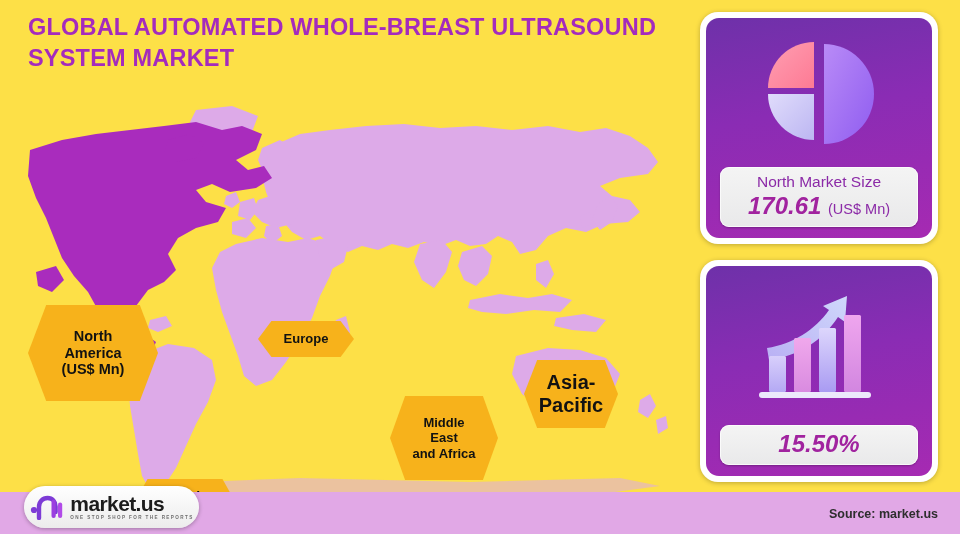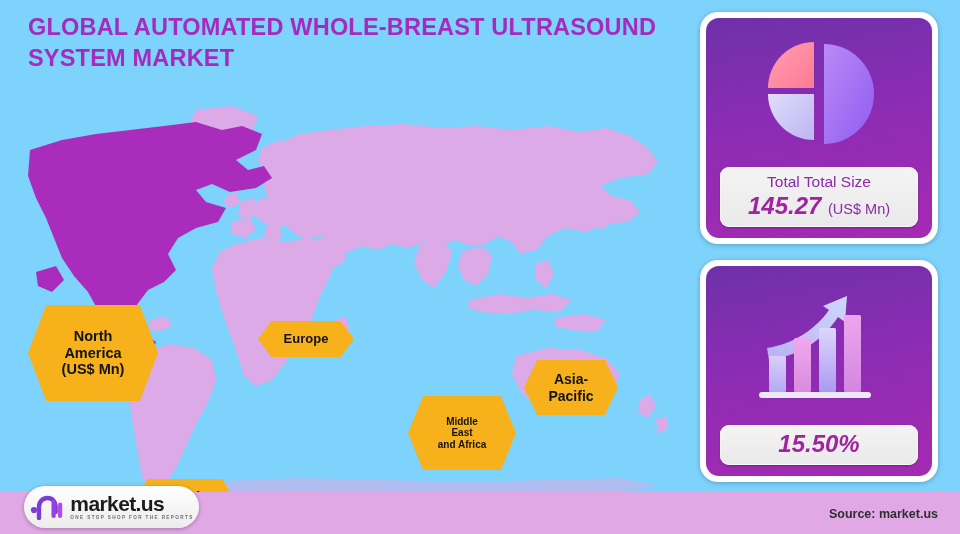--- a/index.html
+++ b/index.html
@@ -3,21 +3,21 @@
 <meta charset="utf-8">
 <style>
   html,body{margin:0;padding:0;}
   body{
     width:960px;height:534px;
     background:#ffffff;
     font-family:"Liberation Sans", sans-serif;
     overflow:hidden;
     position:relative;
   }
-  #stage{position:absolute;inset:0;background:#7dd3fc;padding-left:12px;}
+  #stage{position:absolute;inset:0;background:#fde047;padding-left:12px;}
 
   
   #header{position:absolute;left:28px;top:12px;width:640px;}
   #title{
     color:#a42bbd;
     font-size:23.5px;
     font-weight:bold;
     letter-spacing:0.2px;
     line-height:1.30;
     text-transform:uppercase;
@@ -41,22 +41,22 @@
     font-weight:bold;
     text-align:center;
     display:flex;align-items:center;justify-content:center;
     line-height:1.16;
     clip-path:polygon(14% 0%, 86% 0%, 100% 50%, 86% 100%, 14% 100%, 0% 50%);
     filter:drop-shadow(2px 3px 2px rgba(60,40,20,0.35));
     box-sizing:border-box;
   }
   #hex-north-america{left:28px;top:201px;width:130px;height:96px;font-size:14.5px;}
   #hex-europe{left:258px;top:217px;width:96px;height:36px;font-size:13px;}
-  #hex-middle-east-africa{left:408px;top:292px;width:108px;height:74px;font-size:10px;}
-  #hex-asia-pacific{left:524px;top:256px;width:94px;height:55px;font-size:14px;}
+  #hex-middle-east-africa{left:390px;top:292px;width:108px;height:84px;font-size:13px;}
+  #hex-asia-pacific{left:524px;top:256px;width:94px;height:68px;font-size:20px;}
   #hex-south-america{left:133px;top:375px;width:104px;height:52px;font-size:14px;}
 
   
   .card{
     position:absolute;
     border-radius:18px;
     background:#ffffff;
     box-shadow:0 1px 5px rgba(0,0,0,0.25);
     padding:6px;
     box-sizing:border-box;
@@ -255,23 +255,23 @@
           </defs>
 
           <path d="M68 14 A50 50 0 1 1 68 114 L68 64 Z" fill="url(#pieViolet)"></path>
 
           <path d="M58 12 A46 46 0 0 0 12 58 L58 58 Z" fill="url(#piePink)"></path>
 
           <path d="M12 64 A46 46 0 0 0 58 110 L58 64 Z" fill="url(#pieLilac)"></path>
         </svg>
       </div>
       <div class="card-label">
-        <div class="cap">Total Total Size</div>
+        <div class="cap">North Market Size</div>
         <div class="val">
-          <span>145.27</span>
+          <span>170.61</span>
           <span class="unit">(US$ Mn)</span>
         </div>
       </div>
     </div>
   </div>
 
   <div class="card" id="card-cagr">
     <div class="card-inner">
       <div class="card-icon">
         <svg width="132" height="126" viewBox="0 0 132 126" xmlns="http://www.w3.org/2000/svg">

